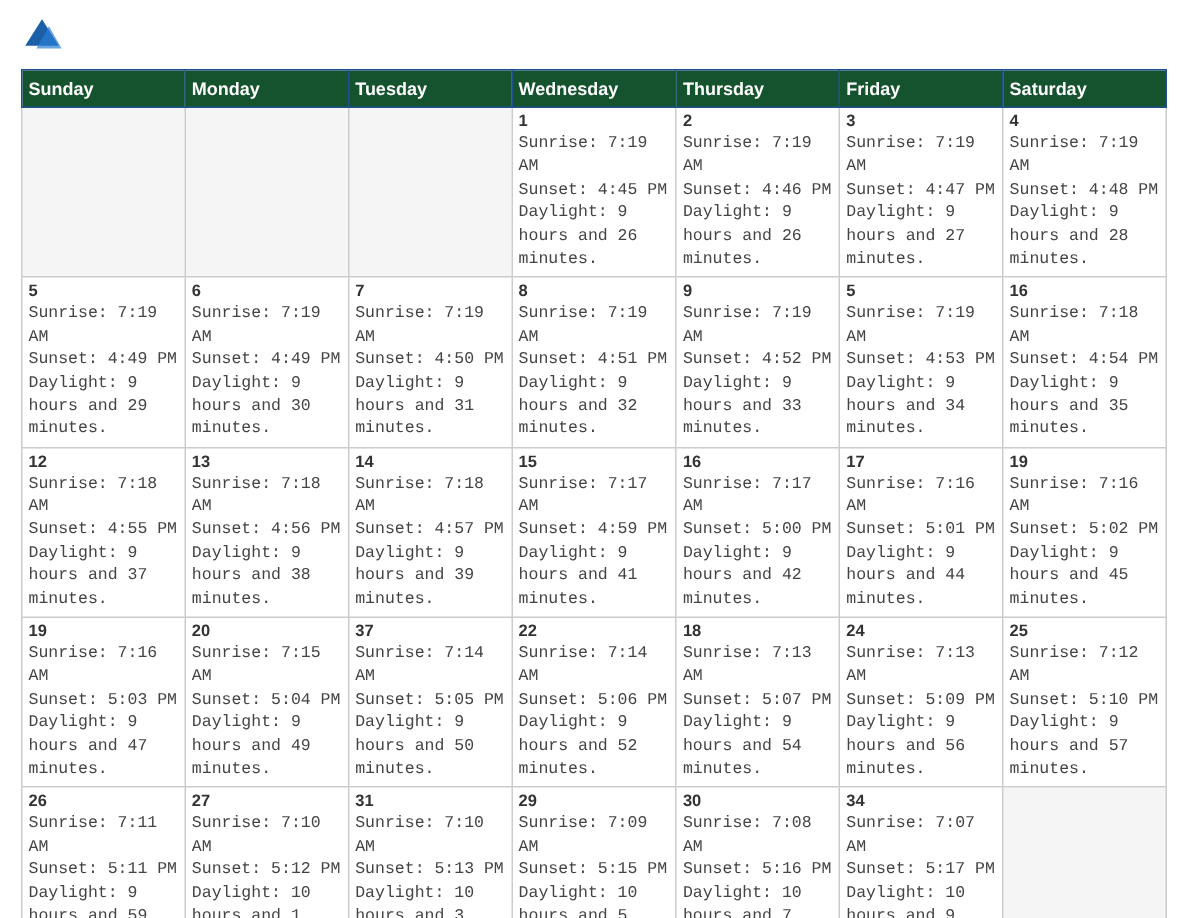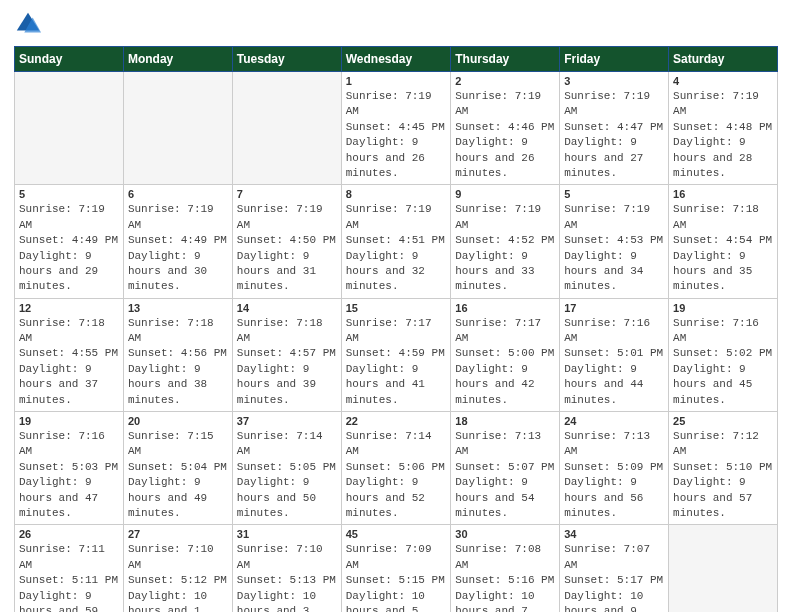--- a/index.html
+++ b/index.html
@@ -254,21 +254,21 @@
           </td>
           <td>
             <div class="day-number">27</div>
             <div class="day-info">Sunrise: 7:10 AM<br>Sunset: 5:12 PM<br>Daylight: 10 hours and 1 minute.</div>
           </td>
           <td>
             <div class="day-number">31</div>
             <div class="day-info">Sunrise: 7:10 AM<br>Sunset: 5:13 PM<br>Daylight: 10 hours and 3 minutes.</div>
           </td>
           <td>
-            <div class="day-number">45</div>
+            <div class="day-number">29</div>
             <div class="day-info">Sunrise: 7:09 AM<br>Sunset: 5:15 PM<br>Daylight: 10 hours and 5 minutes.</div>
           </td>
           <td>
             <div class="day-number">30</div>
             <div class="day-info">Sunrise: 7:08 AM<br>Sunset: 5:16 PM<br>Daylight: 10 hours and 7 minutes.</div>
           </td>
           <td>
             <div class="day-number">34</div>
             <div class="day-info">Sunrise: 7:07 AM<br>Sunset: 5:17 PM<br>Daylight: 10 hours and 9 minutes.</div>
           </td>

